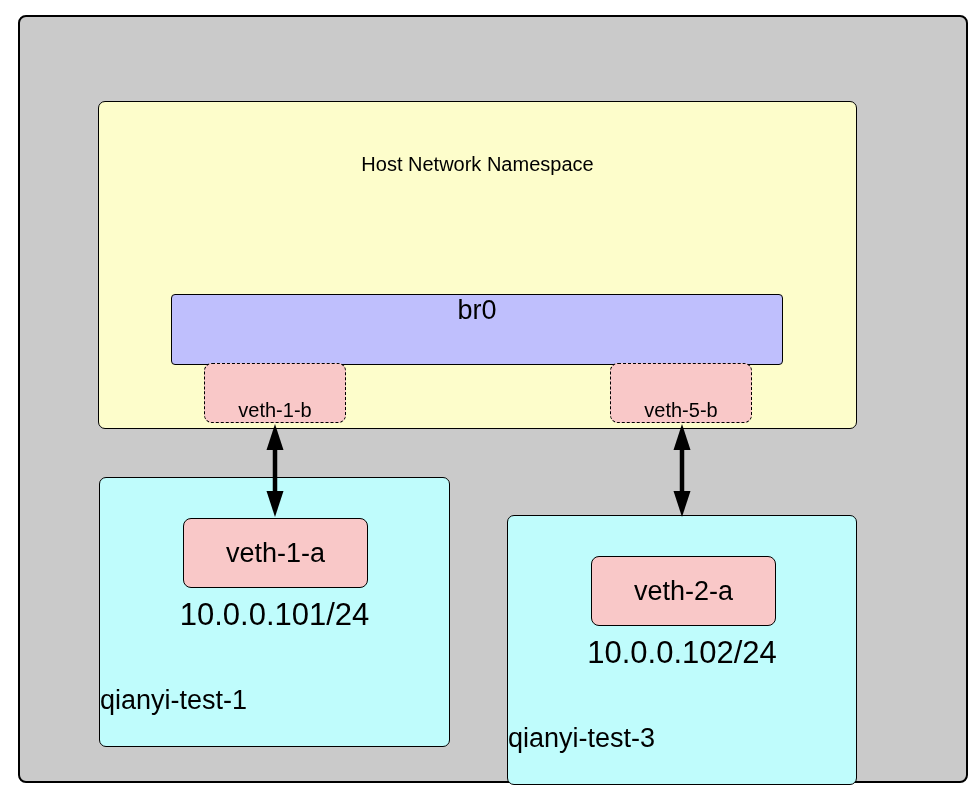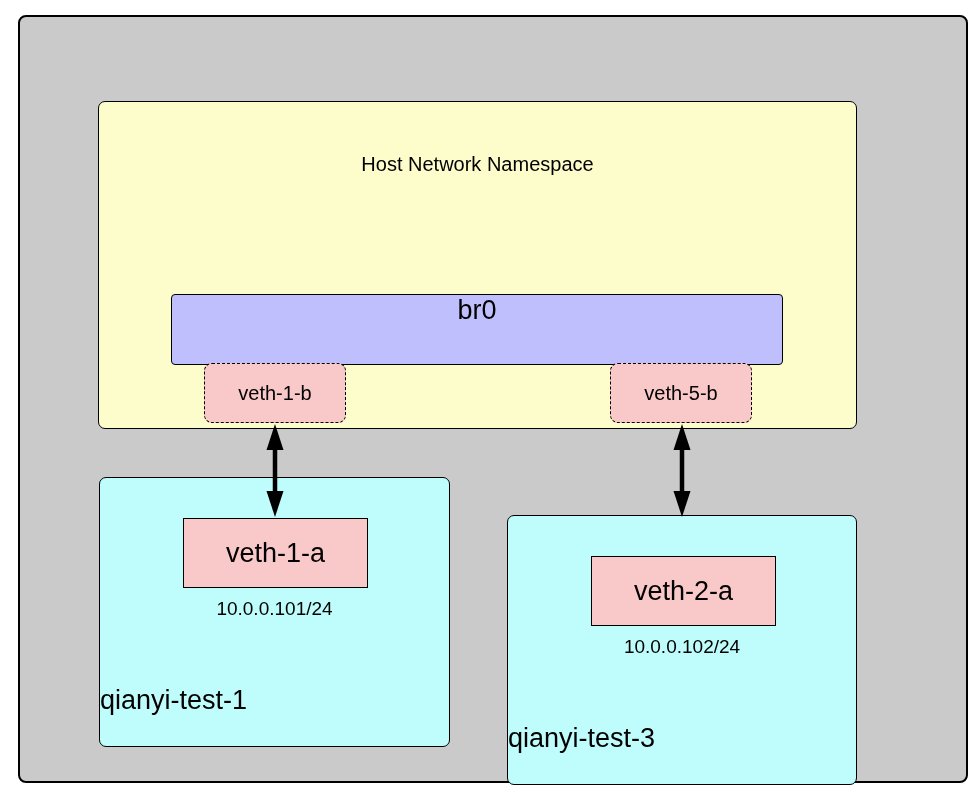--- a/index.html
+++ b/index.html
@@ -36,48 +36,48 @@
     border: 1.5px solid var(--line, #000000);
     border-radius: 4px;
     display: flex; align-items: flex-start; justify-content: center;
     font-size: 27px;
   }
   .veth-host {
     width: 142px; height: 60px; top: 261px;
     background: var(--veth-fill, #f9c8c8);
     border: 1.6px dashed var(--line, #000000);
     border-radius: 8px;
-    display: flex; align-items: center; justify-content: center;
+    display: flex; align-items: flex-end; justify-content: center;
     font-size: 20px;
     z-index: 2;
   }
   .veth-host-1 { left: 105px; }
   .veth-host-2 { left: 511px; }
 
   .container-box {
     top: 475px; width: 351px; height: 270px;
     background: var(--container-fill, #bffcfc);
     border: 1.5px solid var(--line, #000000);
     border-radius: 7px;
   }
   .container-1 { left: 97px; }
   .container-2 { left: 505px; width: 350px; }
 
   .veth-container {
     position: absolute; left: 83px; top: 40px; width: 185px; height: 70px;
     box-sizing: border-box;
     background: var(--veth-fill, #f9c8c8);
     border: 1.5px solid var(--line, #000000);
-    border-radius: 0;
+    border-radius: 8px;
     display: flex; align-items: center; justify-content: center;
     font-size: 27px;
   }
   .ip-label {
     position: absolute; left: 0; top: 121px; width: 100%;
-    text-align: center; font-size: 19px; line-height: 1;
+    text-align: center; font-size: 31px; line-height: 1;
   }
   .container-name {
     position: absolute; left: 0; top: 209px; width: 100%;
     text-align: left; font-size: 27px; line-height: 1;
   }
 
   .pair-arrow { position: absolute; top: 421px; width: 30px; height: 95px; z-index: 3; }
   .pair-arrow-1 { left: 258px; }
   .pair-arrow-2 { left: 665px; }
   .pair-arrow line { stroke: var(--line, #000000); stroke-width: 4.5; }

